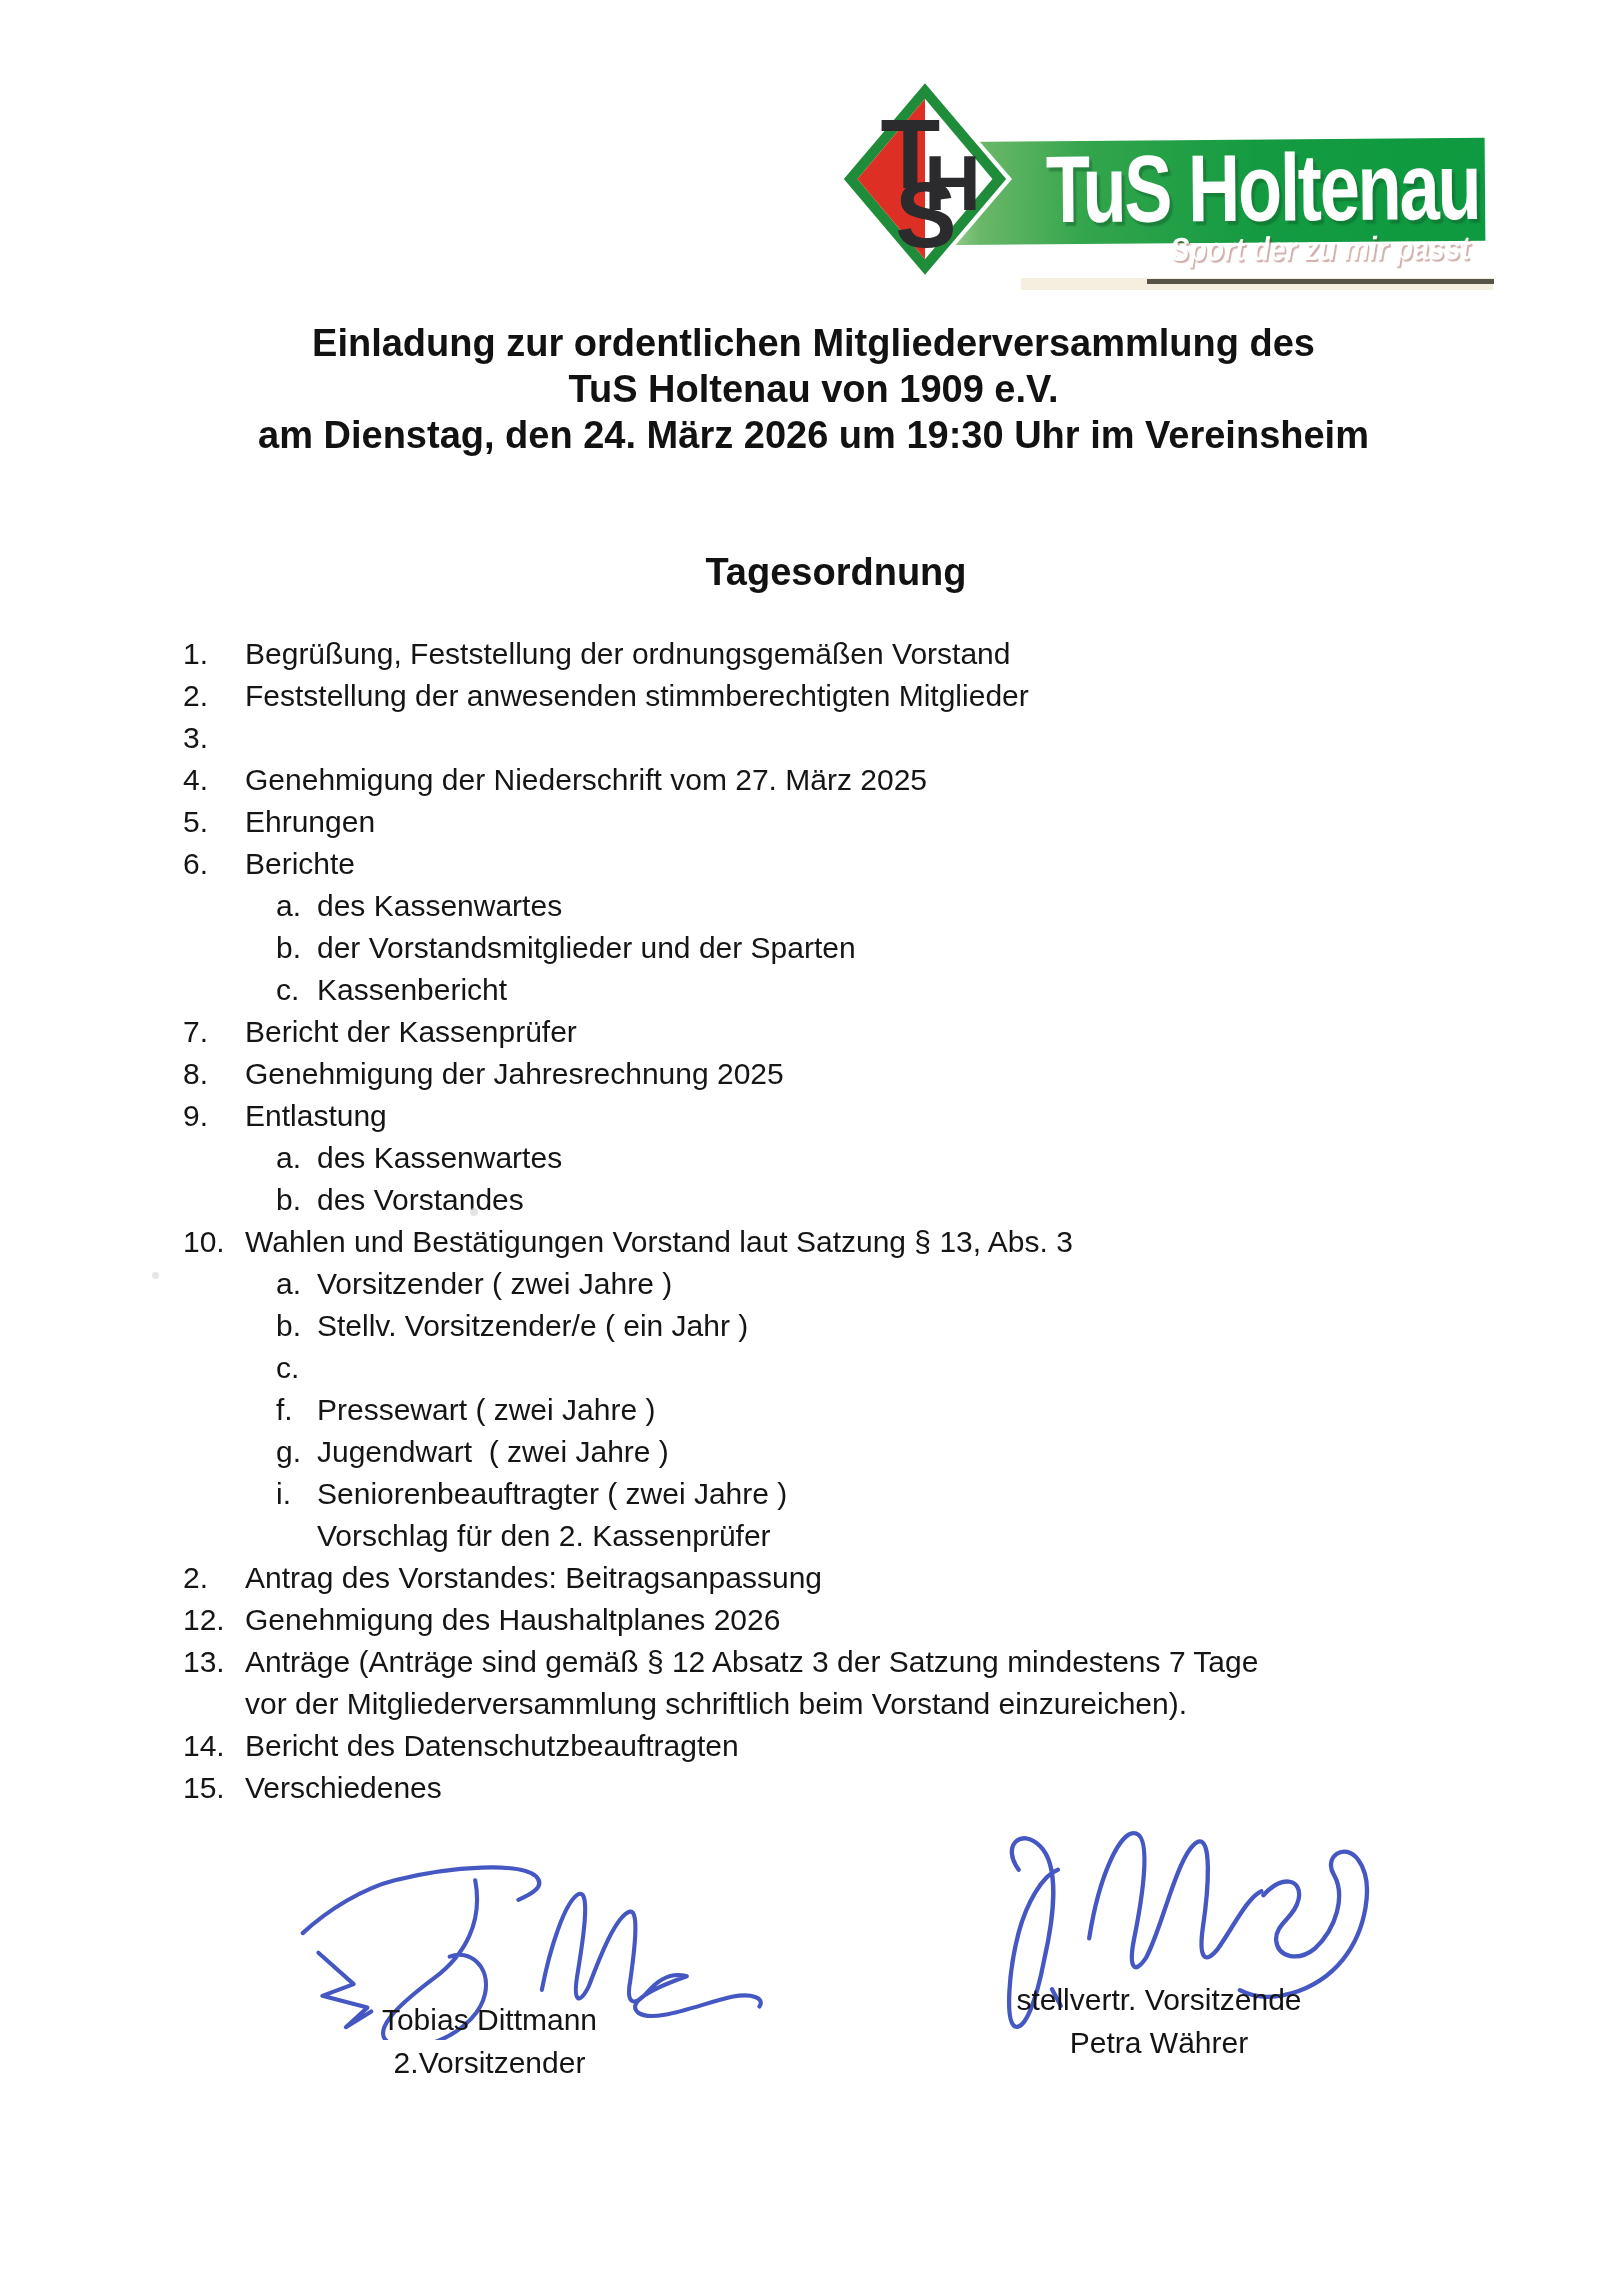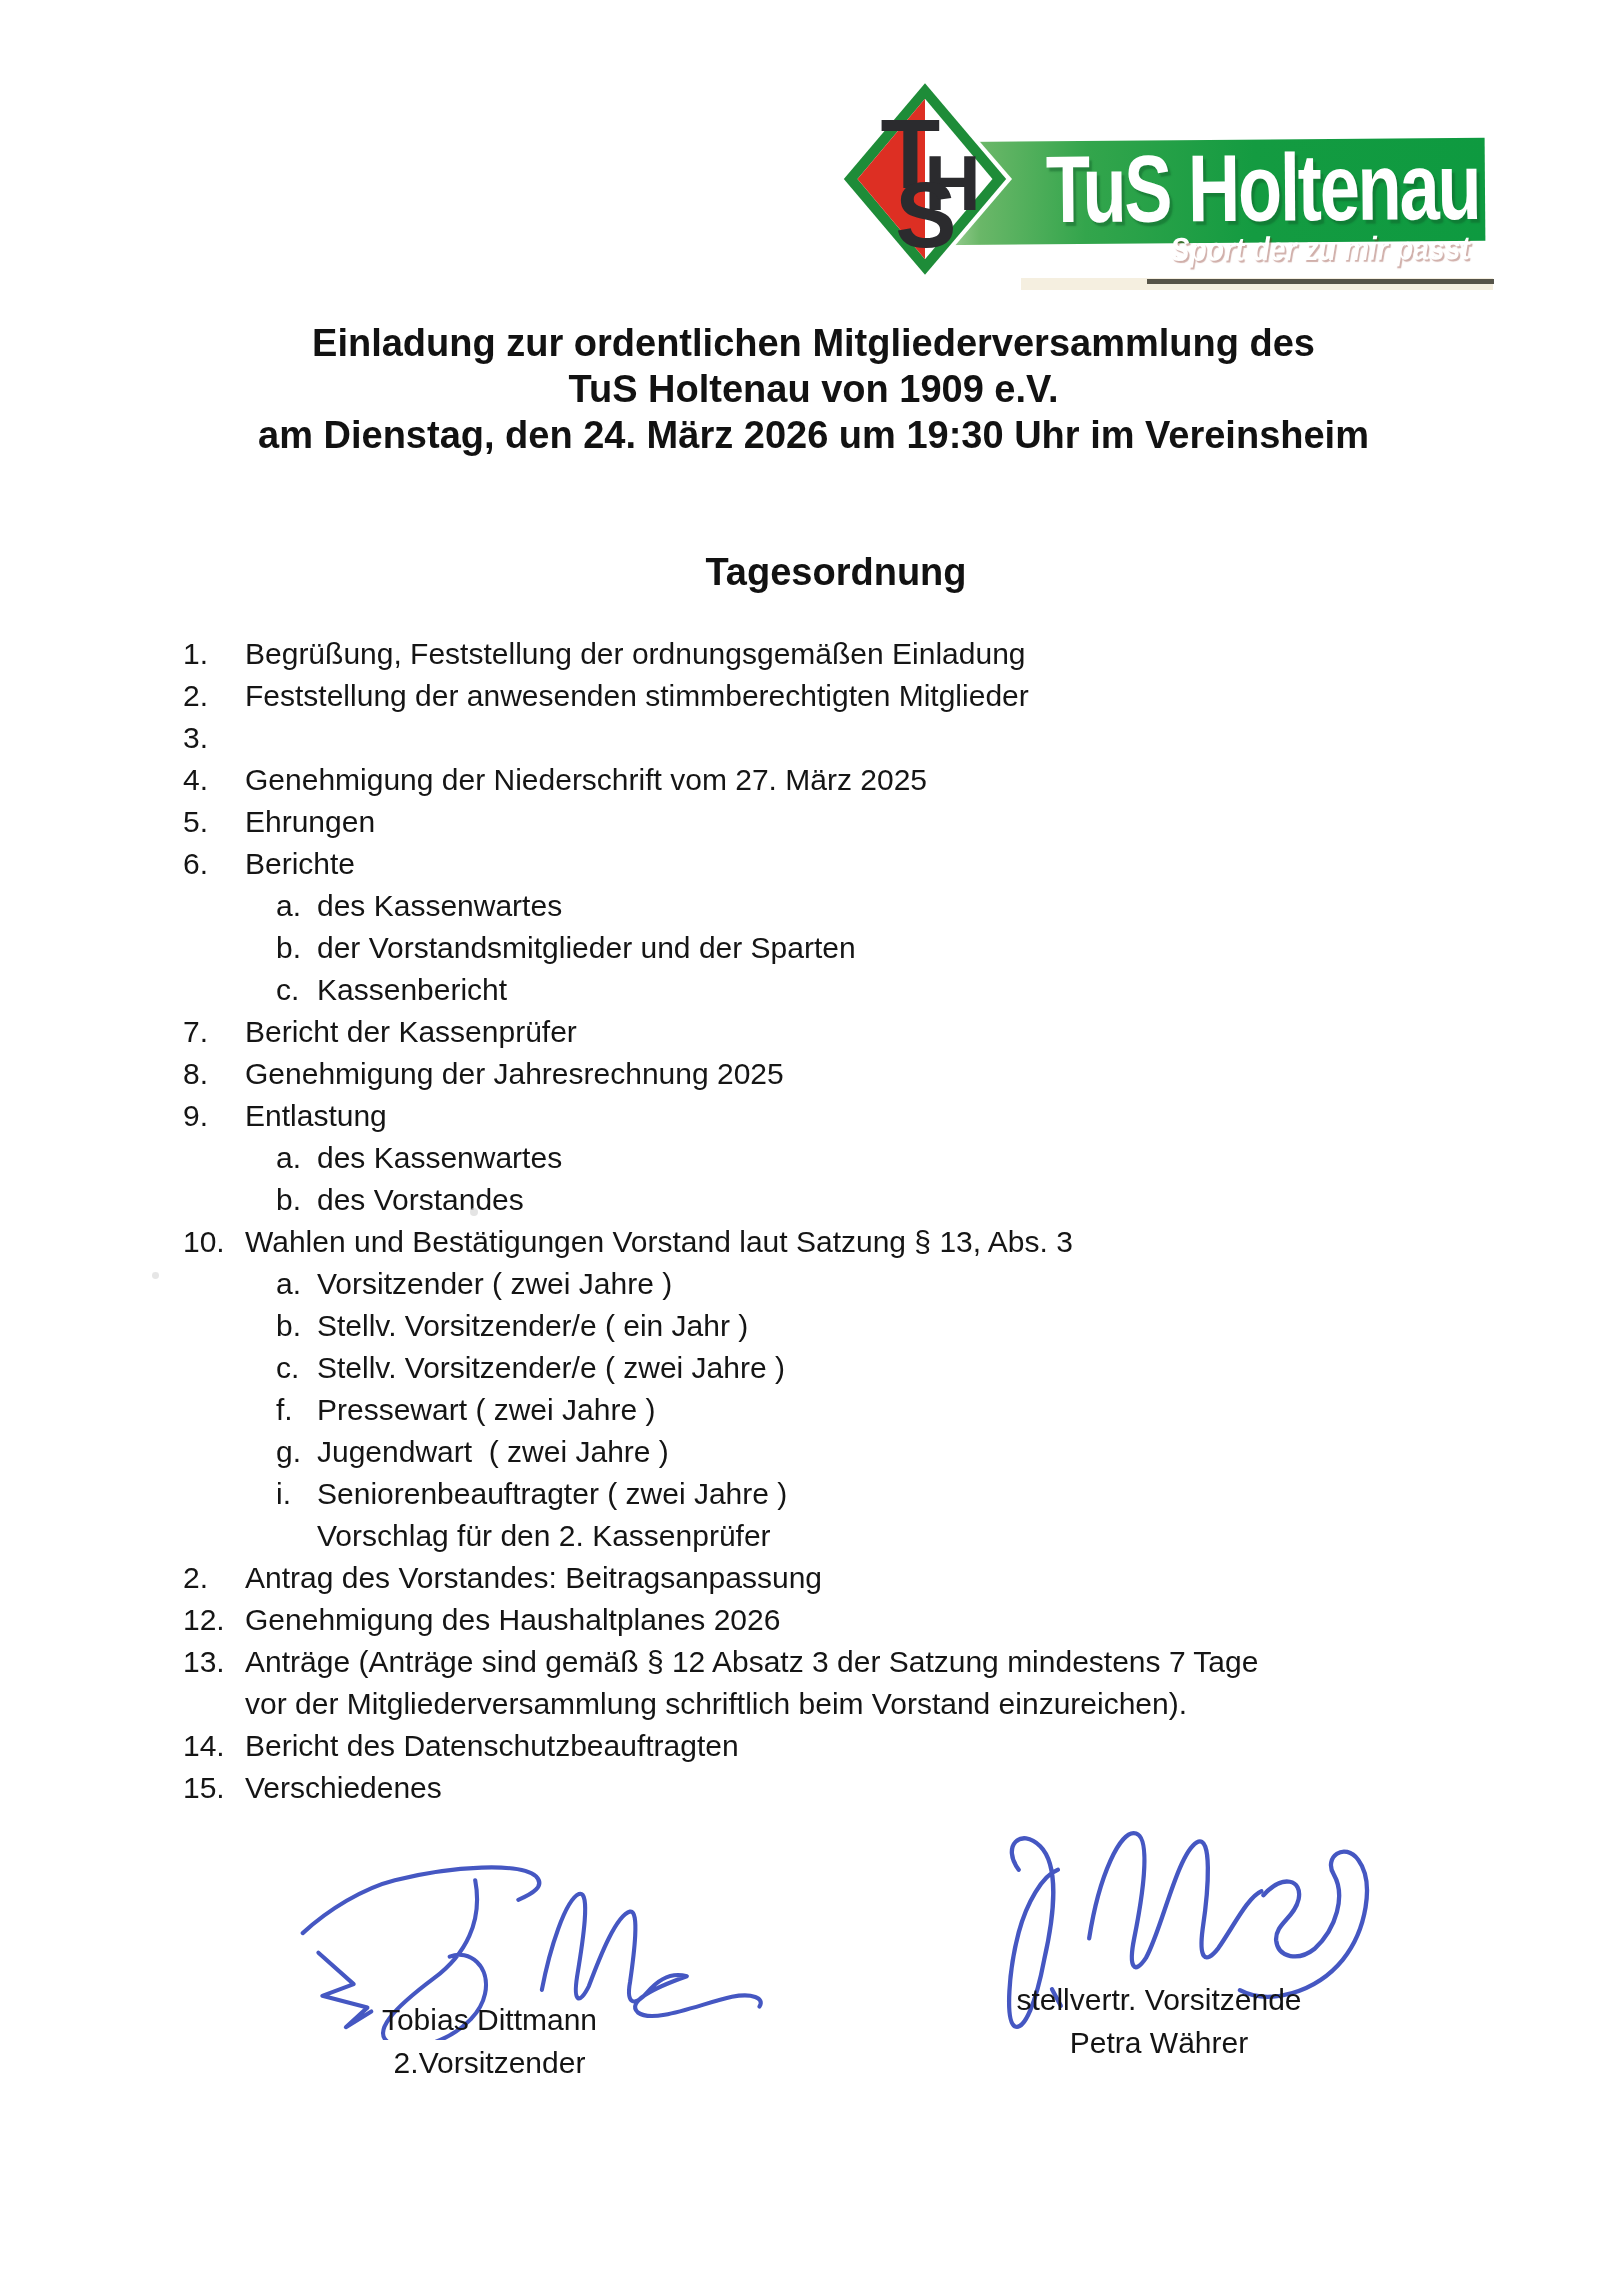--- a/index.html
+++ b/index.html
@@ -92,21 +92,21 @@
     <div>Einladung zur ordentlichen Mitgliederversammlung des</div>
     <div>TuS Holtenau von 1909 e.V.</div>
     <div>am Dienstag, den 24. März 2026 um 19:30 Uhr im Vereinsheim</div>
   </div>
 
   <div class="agenda-title">Tagesordnung</div>
 
   <div class="agenda" id="agenda-list">
       <div class="row main">
       <span class="num">1.</span>
-      <span class="txt">Begrüßung, Feststellung der ordnungsgemäßen Einladung</span>
+      <span class="txt">Begrüßung, Feststellung der ordnungsgemäßen Vorstand</span>
     </div>
       <div class="row main">
       <span class="num">2.</span>
       <span class="txt">Feststellung der anwesenden stimmberechtigten Mitglieder</span>
     </div>
       <div class="row main">
       <span class="num">3.</span>
     </div>
       <div class="row main">
       <span class="num">4.</span>
@@ -159,21 +159,20 @@
       <div class="row sub">
       <span class="num">a.</span>
       <span class="txt">Vorsitzender ( zwei Jahre )</span>
     </div>
       <div class="row sub">
       <span class="num">b.</span>
       <span class="txt">Stellv. Vorsitzender/e ( ein Jahr )</span>
     </div>
       <div class="row sub">
       <span class="num">c.</span>
-      <span class="txt">Stellv. Vorsitzender/e ( zwei Jahre )</span>
     </div>
       <div class="row sub">
       <span class="num">f.</span>
       <span class="txt">Pressewart ( zwei Jahre )</span>
     </div>
       <div class="row sub">
       <span class="num">g.</span>
       <span class="txt">Jugendwart&nbsp; ( zwei Jahre )</span>
     </div>
       <div class="row sub">

